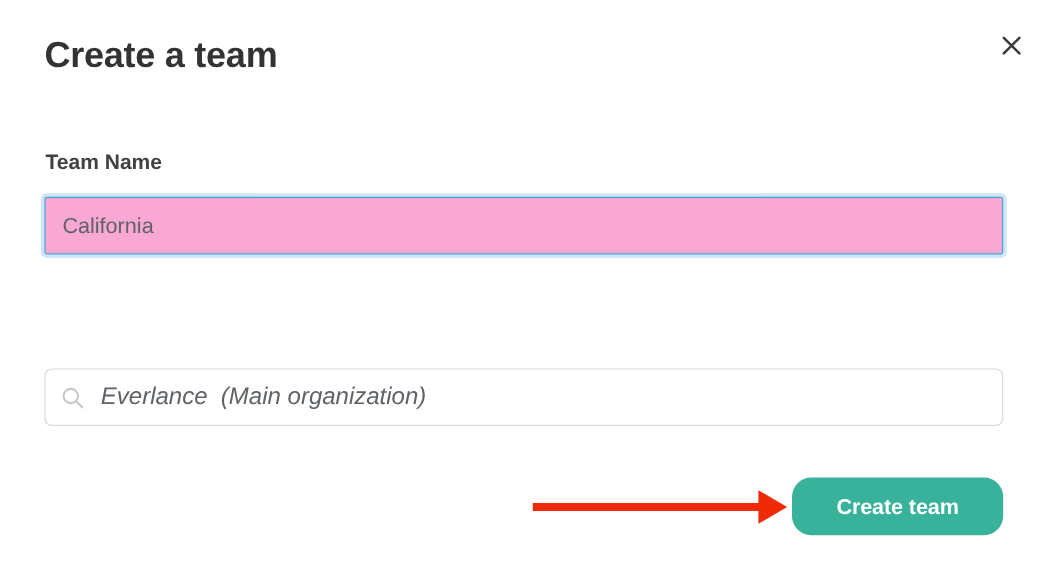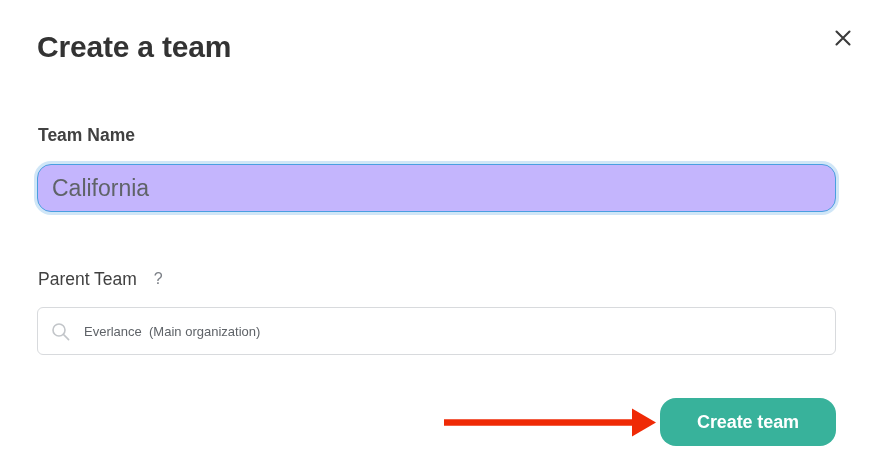--- a/index.html
+++ b/index.html
@@ -67,24 +67,24 @@
     cursor: pointer;
     vertical-align: 1px;
   }
 
   
   .text-input {
     position: absolute;
     left: 37px;
     width: 799px;
     height: 48px;
-    border-radius: 14px;
-    background: #c4b5fd;
+    border-radius: 2px;
+    background: #f9a8d4;
     font-family: "Liberation Sans", sans-serif;
-    font-size: 23px;
+    font-size: 18px;
     color: #5f6368;
     padding: 0 14px;
     outline: none;
   }
   .input-team-name {
     top: 164px;
     border: 1px solid #4a9fe0;
     box-shadow: 0 0 0 3px rgba(120, 183, 232, 0.35);
   }
   .input-team-name::placeholder { color: #9aa0a6; }
@@ -109,24 +109,25 @@
     color: #c2c5c9;
     margin-right: 14px;
   }
   .search-icon svg { display: block; }
   .search-input {
     border: none;
     outline: none;
     background: transparent;
     flex: 1 1 auto;
     font-family: "Liberation Sans", sans-serif;
-    font-size: 13px;
+    font-size: 20px;
     color: #5f6368;
     height: 100%;
     padding: 0;
+    font-style: italic;
   }
   .search-input::placeholder { color: #5f6368; }
 
   
   .submit-btn {
     position: absolute;
     left: 660px;
     top: 398px;
     width: 176px;
     height: 48px;
@@ -163,24 +164,20 @@
   </button>
 
   <h1 class="title">Create a team</h1>
 
   <label class="field-label label-team-name">
     <span>Team Name</span>
   </label>
 
   <input class="text-input input-team-name" type="text" value="California" style="">
 
-  <label class="field-label label-parent-team">
-    <span>Parent Team</span>
-    <span class="help-icon">?</span>
-  </label>
 
   <div class="search-wrap">
     <span class="search-icon">
       <svg viewBox="0 0 19 19" width="19" height="19">
         <circle cx="8" cy="8" r="6" fill="none" stroke="currentColor" stroke-width="1.6"></circle>
         <path d="M12.4 12.4 L17.6 17.6" stroke="currentColor" stroke-width="1.6" stroke-linecap="round"></path>
       </svg>
     </span>
     <input class="search-input" type="text" placeholder="Everlance  (Main organization)" style="">
   </div>

